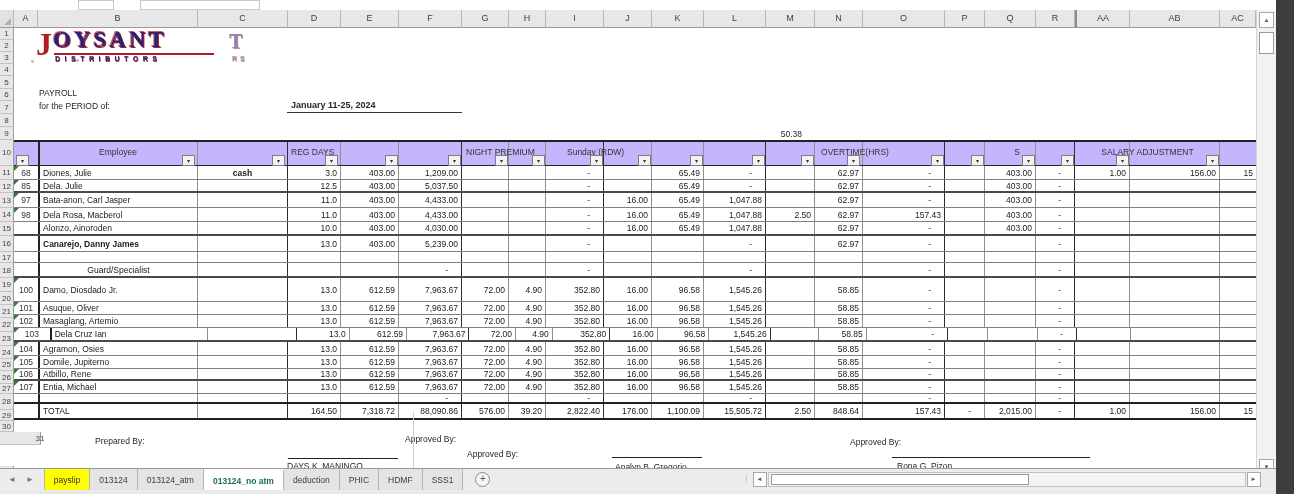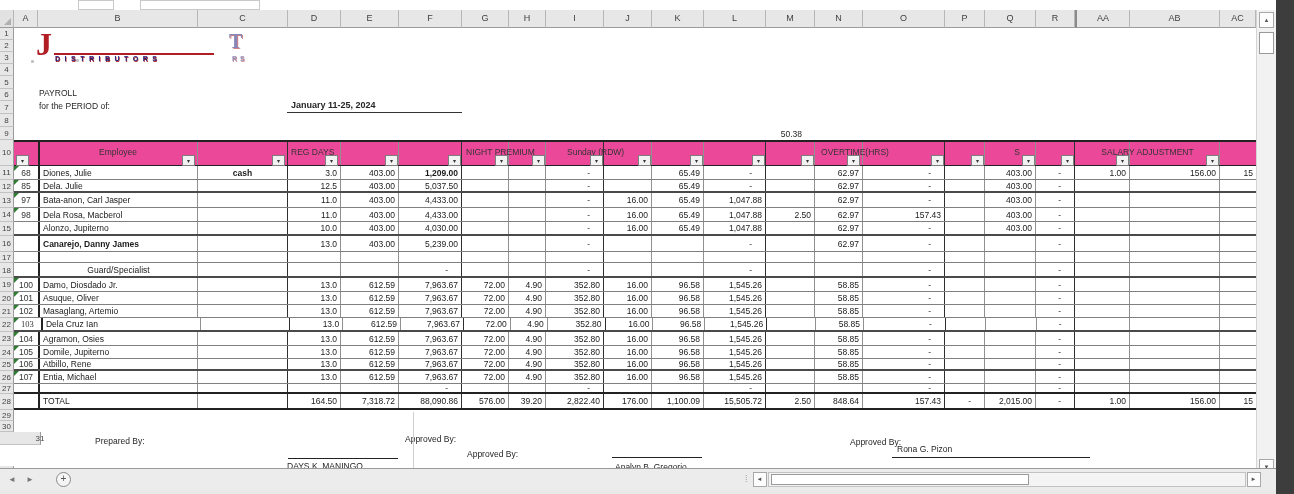--- a/index.html
+++ b/index.html
@@ -38,21 +38,21 @@
   .logo .sub{position:absolute;left:19px;top:29px;font-size:7px;font-weight:bold;letter-spacing:4.5px;
       color:#24247e;text-shadow:0.5px 0.5px 0 #b01e23;}
   .logo .subecho{position:absolute;left:196px;top:29px;font-size:7px;font-weight:bold;letter-spacing:3px;
       color:#24247e;opacity:.5;text-shadow:0.5px 0.5px 0 #b01e23;}
   .speck{position:absolute;width:3px;height:3px;background:#9a9a9a;opacity:.6;border-radius:1px;}
   
   .grid{position:absolute;left:14px;top:140px;width:1242px;}
   .grow{display:flex;box-sizing:border-box;border-bottom:1px solid #808080;}
   .grow.dbl{border-bottom:2px solid #4a4a4a;}
   .grow.thick{border-bottom:2px solid #222;}
-  .grow.header{border-top:2px solid #222;border-bottom:1px solid #222;position:relative;background:#ec4899;}
+  .grow.header{border-top:2px solid #222;border-bottom:1px solid #222;position:relative;background:#c4b5fd;}
   .c{box-sizing:border-box;height:auto;display:flex;align-items:center;overflow:hidden;
      font-size:8.5px;border-right:1px solid #909090;}
   .c.colA{border:none;justify-content:center;position:relative;color:#333;}
   .c.colB{border-left:2px solid #222;justify-content:flex-start;padding-left:3px;}
   .c.grpR{border-right:1px solid #2f2f2f;}
   .c.num{justify-content:flex-end;padding-right:3px;}
   .c.dash{justify-content:flex-end;padding-right:13px;color:#333;}
   .c.center{justify-content:center;padding-left:0;}
   .c.bold{font-weight:bold;}
   .c.last{border-right:none;}
@@ -152,20 +152,21 @@
       <div class="rhcell" style="height: 16px;">28</div>
       <div class="rhcell" style="height: 11px;">29</div>
       <div class="rhcell" style="height: 11px;">30</div>
       <div class="rhcell" style="height: 13px; padding-left: 40px;">31</div>
       <div class="rhcell" style="height: 12px; margin-top: 21px;">32</div>
       <div class="rhcell" style="height: 11px;">33</div>
     </div>
 
   <div class="logo">
     <span class="jj">J</span>
+    <span class="main">OYSANT</span>
     <span class="echo">T</span>
     <div class="rule"></div>
     <span class="sub">DISTRIBUTORS</span>
     <span class="subecho">RS</span>
   </div>
   <div class="speck" style="left:31px;top:60px;"></div>
   <div class="speck" style="left:76px;top:59px;"></div>
 
   <div class="sheettext" style="left:39px;top:88px;">PAYROLL</div>
   <div class="sheettext" style="left:39px;top:101px;">for the PERIOD of:</div>
@@ -223,21 +224,21 @@
         <div class="filterbtn" style="left: 1047px; top: 13px;">▾</div>
         <div class="filterbtn" style="left: 1102px; top: 13px;">▾</div>
         <div class="filterbtn" style="left: 1192px; top: 13px;">▾</div>
       </div>
       <div class="grow" style="height: 14px;">
         <div class="c colA" style="width: 24px;">68<span class="flagtri"></span></div>
         <div class="c colB" style="width: 160px;">Diones, Julie</div>
         <div class="c grpR center bold" style="width: 90px;">cash</div>
         <div class="c num" style="width: 53px;">3.0</div>
         <div class="c num" style="width: 58px;">403.00</div>
-        <div class="c grpR num" style="width: 63px; font-weight: bold;">1,209.00</div>
+        <div class="c grpR num" style="width: 63px;">1,209.00</div>
         <div class="c" style="width: 47px;"></div>
         <div class="c" style="width: 37px;"></div>
         <div class="c grpR dash" style="width: 58px;">-</div>
         <div class="c" style="width: 48px;"></div>
         <div class="c num" style="width: 52px;">65.49</div>
         <div class="c grpR dash" style="width: 62px;">-</div>
         <div class="c" style="width: 49px;"></div>
         <div class="c num" style="width: 48px;">62.97</div>
         <div class="c grpR dash" style="width: 82px;">-</div>
         <div class="c" style="width: 40px;"></div>
@@ -311,21 +312,21 @@
         <div class="c grpR num" style="width: 82px;">157.43</div>
         <div class="c" style="width: 40px;"></div>
         <div class="c num" style="width: 51px;">403.00</div>
         <div class="c grpR dash" style="width: 39px;">-</div>
         <div class="c" style="width: 55px;"></div>
         <div class="c" style="width: 90px;"></div>
         <div class="c last" style="width: 36px;"></div>
       </div>
       <div class="grow dbl" style="height: 14px;">
         <div class="c colA" style="width: 24px;"></div>
-        <div class="c colB" style="width: 160px;">Alonzo, Jupiterno</div>
+        <div class="c colB" style="width: 160px;">Alonzo, Ainoroden</div>
         <div class="c grpR" style="width: 90px;"></div>
         <div class="c num" style="width: 53px;">10.0</div>
         <div class="c num" style="width: 58px;">403.00</div>
         <div class="c grpR num" style="width: 63px;">4,030.00</div>
         <div class="c" style="width: 47px;"></div>
         <div class="c" style="width: 37px;"></div>
         <div class="c grpR dash" style="width: 58px;">-</div>
         <div class="c num" style="width: 48px;">16.00</div>
         <div class="c num" style="width: 52px;">65.49</div>
         <div class="c grpR num" style="width: 62px;">1,047.88</div>
@@ -401,21 +402,21 @@
         <div class="c" style="width: 49px;"></div>
         <div class="c" style="width: 48px;"></div>
         <div class="c grpR dash" style="width: 82px;">-</div>
         <div class="c" style="width: 40px;"></div>
         <div class="c" style="width: 51px;"></div>
         <div class="c grpR dash" style="width: 39px;">-</div>
         <div class="c" style="width: 55px;"></div>
         <div class="c" style="width: 90px;"></div>
         <div class="c last" style="width: 36px;"></div>
       </div>
-      <div class="grow" style="height: 14px;">
+      <div class="grow" style="height: 24px;">
         <div class="c colA" style="width: 24px;">100<span class="flagtri"></span></div>
         <div class="c colB" style="width: 160px;">Damo, Diosdado Jr.</div>
         <div class="c grpR" style="width: 90px;"></div>
         <div class="c num" style="width: 53px;">13.0</div>
         <div class="c num" style="width: 58px;">612.59</div>
         <div class="c grpR num" style="width: 63px;">7,963.67</div>
         <div class="c num" style="width: 47px;">72.00</div>
         <div class="c num" style="width: 37px;">4.90</div>
         <div class="c grpR num" style="width: 58px;">352.80</div>
         <div class="c num" style="width: 48px;">16.00</div>
@@ -471,21 +472,21 @@
         <div class="c num" style="width: 48px;">58.85</div>
         <div class="c grpR dash" style="width: 82px;">-</div>
         <div class="c" style="width: 40px;"></div>
         <div class="c" style="width: 51px;"></div>
         <div class="c grpR dash" style="width: 39px;">-</div>
         <div class="c" style="width: 55px;"></div>
         <div class="c" style="width: 90px;"></div>
         <div class="c last" style="width: 36px;"></div>
       </div>
       <div class="grow dbl" style="height: 14px;">
-        <div class="c colA" style="width: 27px; font-family: Liberation Serif, serif;">103<span class="flagtri"></span></div>
+        <div class="c colA" style="width: 36px;">103<span class="flagtri"></span></div>
         <div class="c colB" style="width: 160px;">Dela Cruz Ian</div>
         <div class="c grpR" style="width: 90px;"></div>
         <div class="c num" style="width: 53px;">13.0</div>
         <div class="c num" style="width: 58px;">612.59</div>
         <div class="c grpR num" style="width: 63px;">7,963.67</div>
         <div class="c num" style="width: 47px;">72.00</div>
         <div class="c num" style="width: 37px;">4.90</div>
         <div class="c grpR num" style="width: 58px;">352.80</div>
         <div class="c num" style="width: 48px;">16.00</div>
         <div class="c num" style="width: 52px;">96.58</div>
@@ -642,39 +643,49 @@
 
   <div class="sheettext" style="left:95px;top:436px;">Prepared By:</div>
   <div class="sheettext" style="left:405px;top:434px;">Approved By:</div>
   <div class="sheettext" style="left:467px;top:449px;">Approved By:</div>
   <div class="sheettext" style="left:850px;top:437px;">Approved By:</div>
   <div class="sigline" style="left:288px;top:458px;width:110px;"></div>
   <div class="sigline" style="left:612px;top:457px;width:90px;"></div>
   <div class="sigline" style="left:892px;top:457px;width:198px;"></div>
   <div class="sheettext" style="left:287px;top:461px;">DAYS K. MANINGO</div>
   <div class="sheettext" style="left:615px;top:462px;">Analyn B. Gregorio</div>
-  <div class="sheettext" style="left:897px;top:444px;">Rona G. Pizon</div>
+  <div class="sheettext" style="left:897px;top:461px;">Rona G. Pizon</div>
   <div class="pagebreak" style="left:413px;top:412px;height:56px;"></div>
 
   <div class="vscroll">
     <div class="sbtn" style="left:2px;top:2px;width:15px;height:16px;">
         <span>▲</span>
       </div>
     <div class="vthumb"></div>
     <div class="sbtn" style="left:2px;top:449px;width:15px;height:16px;">
         <span>▼</span>
       </div>
   </div>
   <div class="darkband"></div>
 
   <div class="tabbar">
     <div class="tabnav">
       <span>◄</span>
       <span>►</span>
     </div>
+    <div id="tabs" style="display:flex;">
+        <div class="tab first yellow">payslip</div>
+        <div class="tab">013124</div>
+        <div class="tab">013124_atm</div>
+        <div class="tab active">013124_no atm</div>
+        <div class="tab">deduction</div>
+        <div class="tab">PHIC</div>
+        <div class="tab">HDMF</div>
+        <div class="tab">SSS1</div>
+      </div>
     <div class="addsheet">
       <div class="addcircle">+</div>
     </div>
   </div>
   <div class="hscroll-zone">
     <span class="hdots">⁞</span>
     <div class="sbtn" style="position:relative;width:14px;height:15px;margin-right:1px;">
         <span>◄</span>
       </div>
     <div class="htrack">

